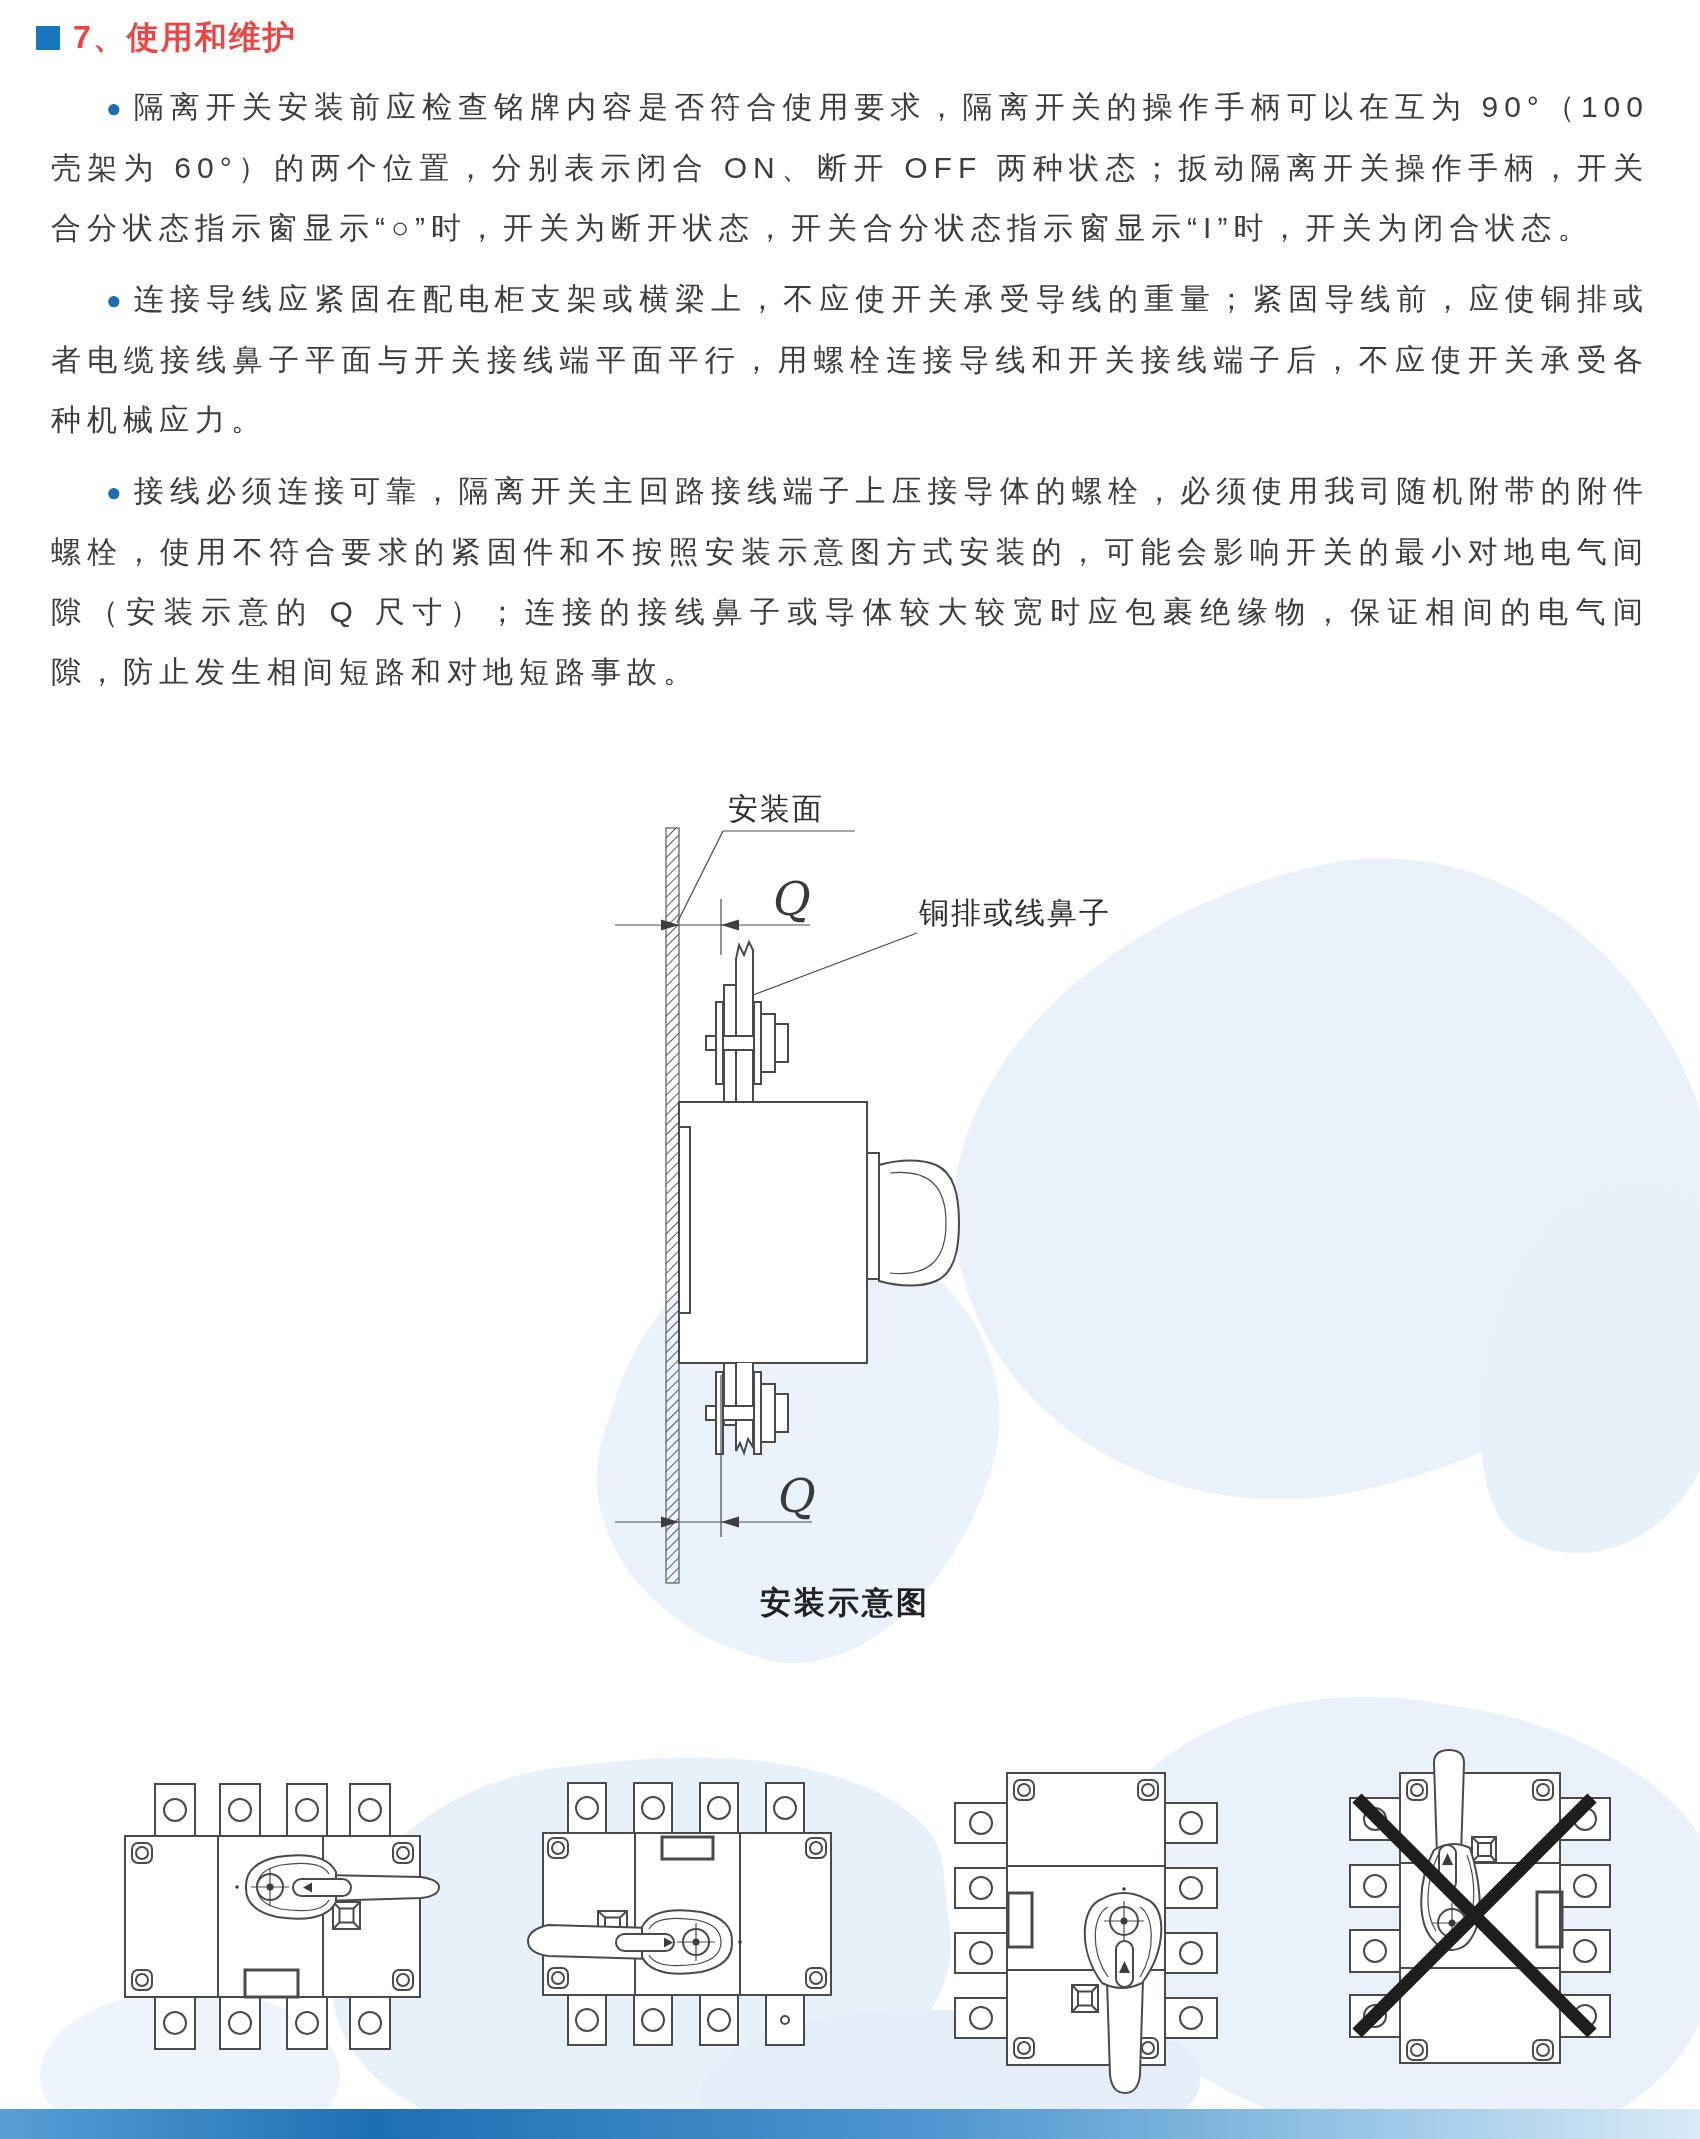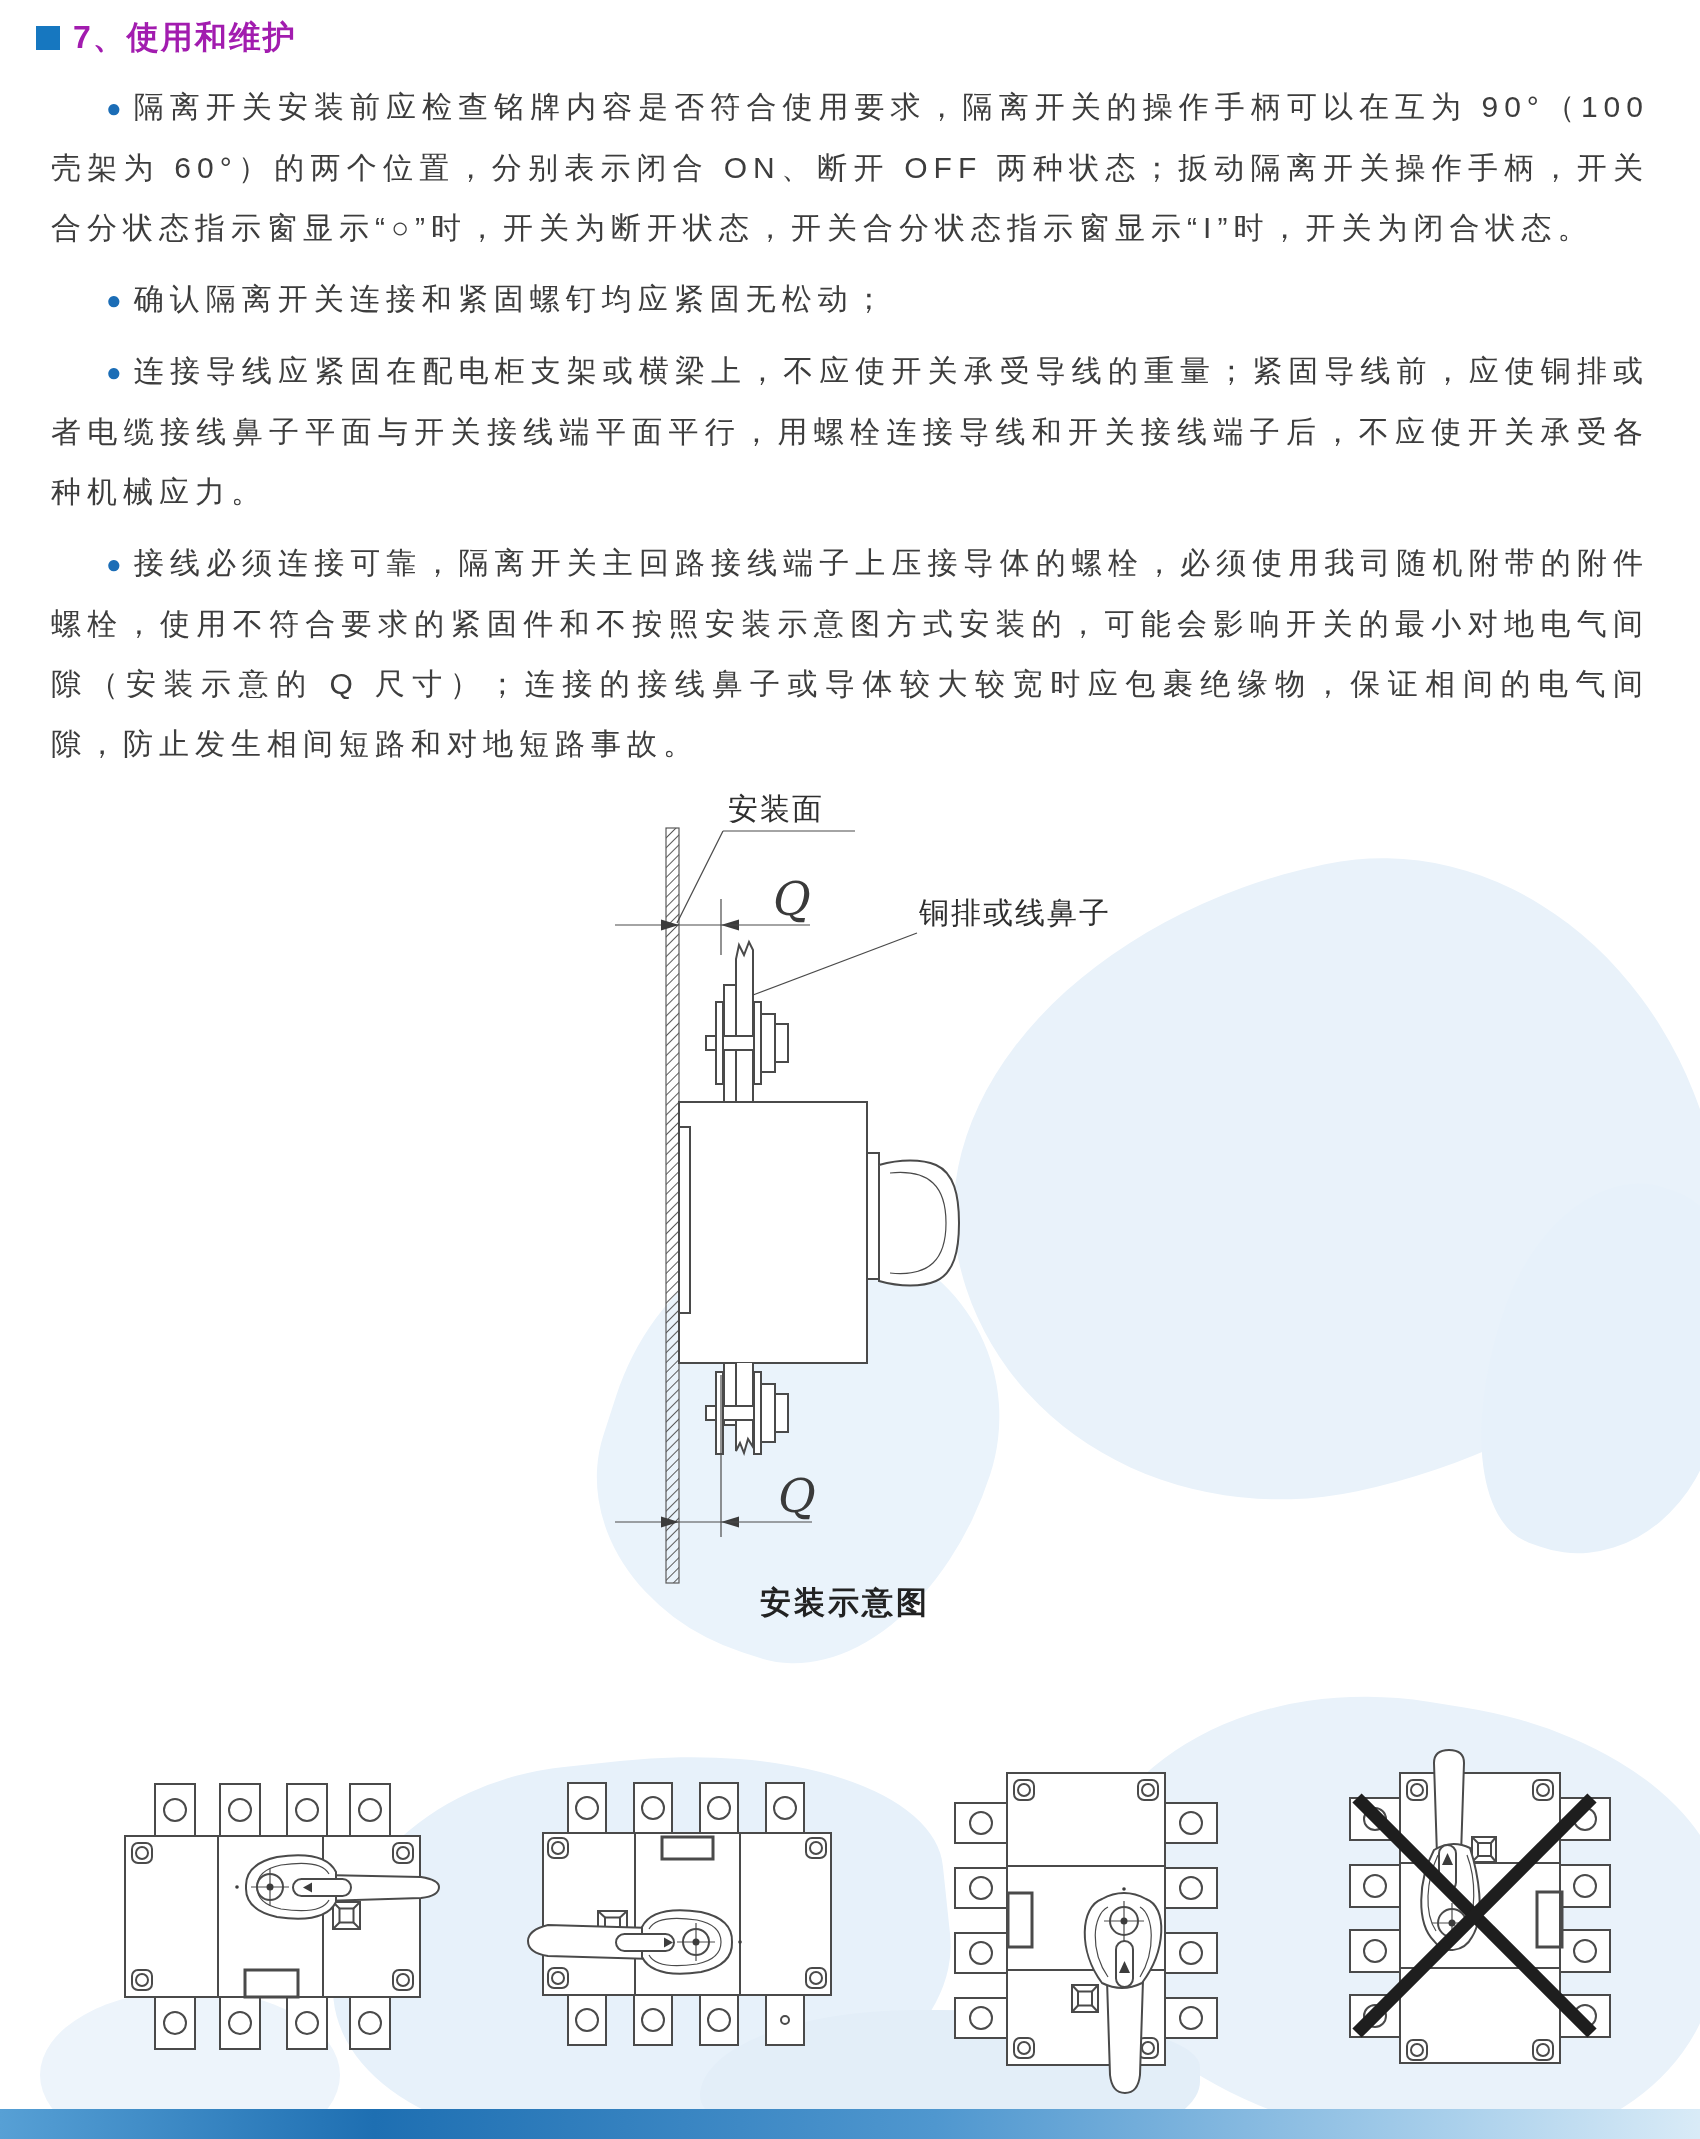--- a/index.html
+++ b/index.html
@@ -14,21 +14,21 @@
   .b3{left:330px;top:1760px;width:620px;height:380px;background:#e7f1fa;border-radius:45% 55% 50% 50%/60% 40% 50% 50%;transform:rotate(-6deg);}
   .b4{left:1080px;top:1700px;width:640px;height:440px;background:#e9f2fa;border-radius:52% 48% 44% 56%/58% 42% 52% 48%;transform:rotate(9deg);}
   .b5{left:40px;top:1990px;width:300px;height:170px;background:#edf4fb;border-radius:50%;}
   .b6{left:1490px;top:1180px;width:240px;height:380px;background:#e7f1fa;border-radius:48% 52% 55% 45%/45% 55% 40% 60%;transform:rotate(20deg);}
   .b7{left:700px;top:2010px;width:500px;height:150px;background:#e3eef8;border-radius:45% 55% 50% 50%/60% 40% 55% 45%;}
 
   .layer{position:absolute;z-index:1;left:0;top:0;width:100%;height:100%;}
 
   .hdr{position:absolute;left:36px;top:16px;display:flex;align-items:center;gap:13px;}
   .sq{width:24px;height:24px;background:#1677c0;}
-  .ttl{font-size:32px;font-weight:bold;color:#a21caf;letter-spacing:2px;}
+  .ttl{font-size:32px;font-weight:bold;color:#ef4444;letter-spacing:2px;}
 
   .txt{position:absolute;left:40px;width:1620px;color:#3d3d3d;
        font-size:30px;line-height:60px;letter-spacing:6px;
        text-align:justify;text-justify:inter-ideograph;}
   .txt1{top:66px;}
   .txt2{top:1602px;}
   .txt p{margin:11px;text-indent:55px;}
   .blt{color:#1b6db6;font-size:26px;margin-right:6px;}
 
   .diag{position:absolute;left:560px;top:775px;width:580px;height:845px;}
@@ -69,21 +69,20 @@
 
   <div class="layer">
 
     <div class="hdr">
       <div class="sq"></div>
       <div class="ttl">7、使用和维护</div>
     </div>
 
     <div class="txt txt1">
       <p><span class="blt">●</span><span>隔离开关安装前应检查铭牌内容是否符合使用要求，隔离开关的操作手柄可以在互为 90°（100 壳架为 60°）的两个位置，分别表示闭合 ON、断开 OFF 两种状态；扳动隔离开关操作手柄，开关合分状态指示窗显示“○”时，开关为断开状态，开关合分状态指示窗显示“I”时，开关为闭合状态。</span></p>
-      <p><span class="blt">●</span><span>确认隔离开关连接和紧固螺钉均应紧固无松动；</span></p>
       <p><span class="blt">●</span><span>连接导线应紧固在配电柜支架或横梁上，不应使开关承受导线的重量；紧固导线前，应使铜排或者电缆接线鼻子平面与开关接线端平面平行，用螺栓连接导线和开关接线端子后，不应使开关承受各种机械应力。</span></p>
       <p><span class="blt">●</span><span>接线必须连接可靠，隔离开关主回路接线端子上压接导体的螺栓，必须使用我司随机附带的附件螺栓，使用不符合要求的紧固件和不按照安装示意图方式安装的，可能会影响开关的最小对地电气间隙（安装示意的 Q 尺寸）；连接的接线鼻子或导体较大较宽时应包裹绝缘物，保证相间的电气间隙，防止发生相间短路和对地短路事故。</span></p>
     </div>
 
     <svg class="diag" viewBox="0 0 580 845">
       <defs>
         <pattern id="hatch" width="7" height="7" patternUnits="userSpaceOnUse" patternTransform="rotate(45)">
           <line x1="0" y1="0" x2="0" y2="7" stroke="#5a5a5a" stroke-width="2"></line>
         </pattern>
       </defs>

